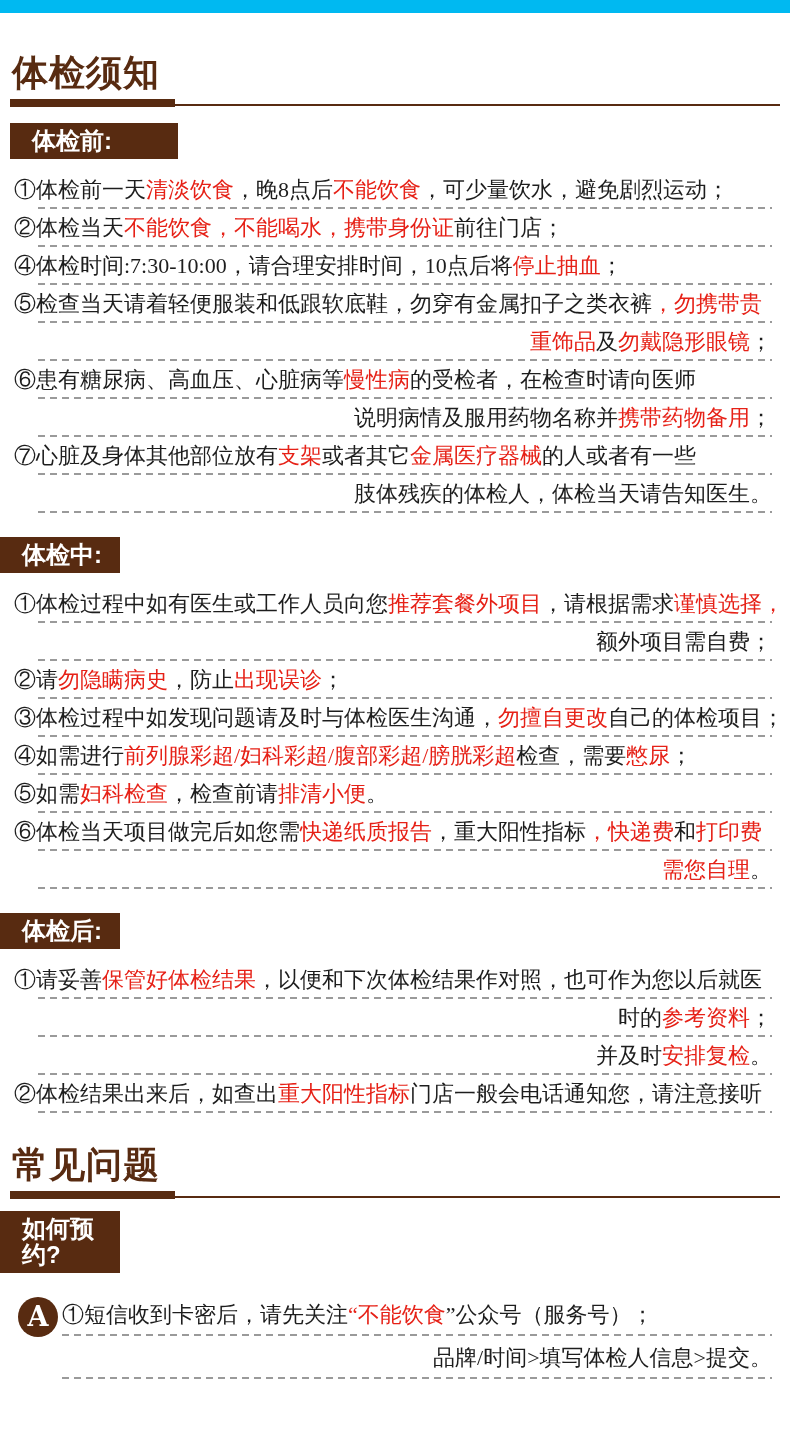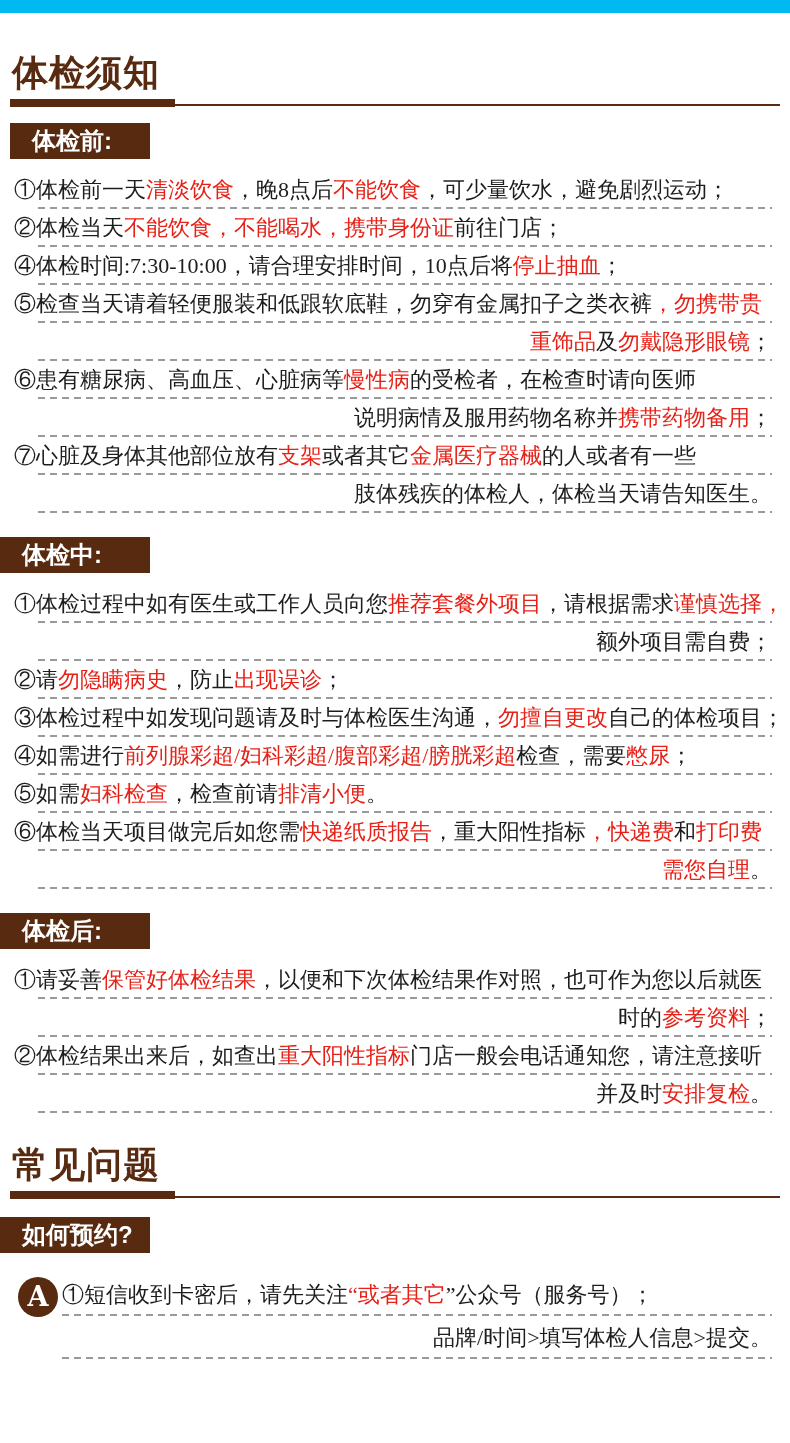--- a/index.html
+++ b/index.html
@@ -20,27 +20,27 @@
   .title-rule::before{
     content:"";position:absolute;left:0;bottom:0;
     width:165px;height:8px;background:#582b11;
   }
   .title-rule::after{
     content:"";position:absolute;left:0;right:0;bottom:1px;
     height:2px;background:#582b11;
   }
   .sec-box{
     display:block;box-sizing:border-box;
-    margin:24px 0 0 0;width:150px;
+    margin:24px 0 0 0;width:120px;
     padding:5px 0 5px 22px;
     background:#582b11;color:#ffffff;
     font-size:24px;line-height:26px;font-weight:bold;
   }
-  .sec-box.first{margin-top:16px;margin-left:10px;width:140px;}
-  .sec-box.faq{margin-top:18px;}
+  .sec-box.first{margin-top:16px;margin-left:10px;width:168px;}
+  .sec-box.faq{margin-top:12px;}
   .items{margin:12px 18px 0 14px;}
   .line{
     position:relative;
     font-size:22px;line-height:27px;
     padding:5px 0 6px;
     white-space:nowrap;
     font-family:Liberation Serif, serif;
   }
   .line::after{
     content:"";position:absolute;left:24px;right:0;bottom:0;height:2px;
@@ -90,28 +90,28 @@
     <div class="line"><span>④如需进行</span><span class="red">前列腺彩超/妇科彩超/腹部彩超/膀胱彩超</span><span>检查，需要</span><span class="red">憋尿</span><span>；</span></div>
     <div class="line"><span>⑤如需</span><span class="red">妇科检查</span><span>，检查前请</span><span class="red">排清小便</span><span>。</span></div>
     <div class="line"><span>⑥体检当天项目做完后如您需</span><span class="red">快递纸质报告</span><span>，重大阳性指标</span><span class="red">，快递费</span><span>和</span><span class="red">打印费</span></div>
     <div class="line cont"><span class="red">需您自理</span><span>。</span></div>
   </div>
 
 <div class="sec-box">体检后:</div>
 <div class="items">
     <div class="line"><span>①请妥善</span><span class="red">保管好体检结果</span><span>，以便和下次体检结果作对照，也可作为您以后就医</span></div>
     <div class="line cont"><span>时的</span><span class="red">参考资料</span><span>；</span></div>
+    <div class="line cont"><span>并及时</span><span class="red">安排复检</span><span>。</span></div>
     <div class="line"><span>②体检结果出来后，如查出</span><span class="red">重大阳性指标</span><span>门店一般会电话通知您，请注意接听</span></div>
-    <div class="line cont"><span>并及时</span><span class="red">安排复检</span><span>。</span></div>
   </div>
 
 <h1 class="page-title faq-title">常见问题</h1>
 <div class="title-rule"></div>
 
 <div class="sec-box faq">如何预约?</div>
 
 <div class="qa">
   <div class="a-badge">A</div>
   <div class="qa-lines">
-      <div class="line"><span>①短信收到卡密后，请先关注</span><span class="red">“或者其它</span><span>”公众号（服务号）；</span></div>
+      <div class="line"><span>①短信收到卡密后，请先关注</span><span class="red">“不能饮食</span><span>”公众号（服务号）；</span></div>
       <div class="line cont"><span>品牌/时间&gt;填写体检人信息&gt;提交。</span></div>
     </div>
 </div>
 
 </body></html>

